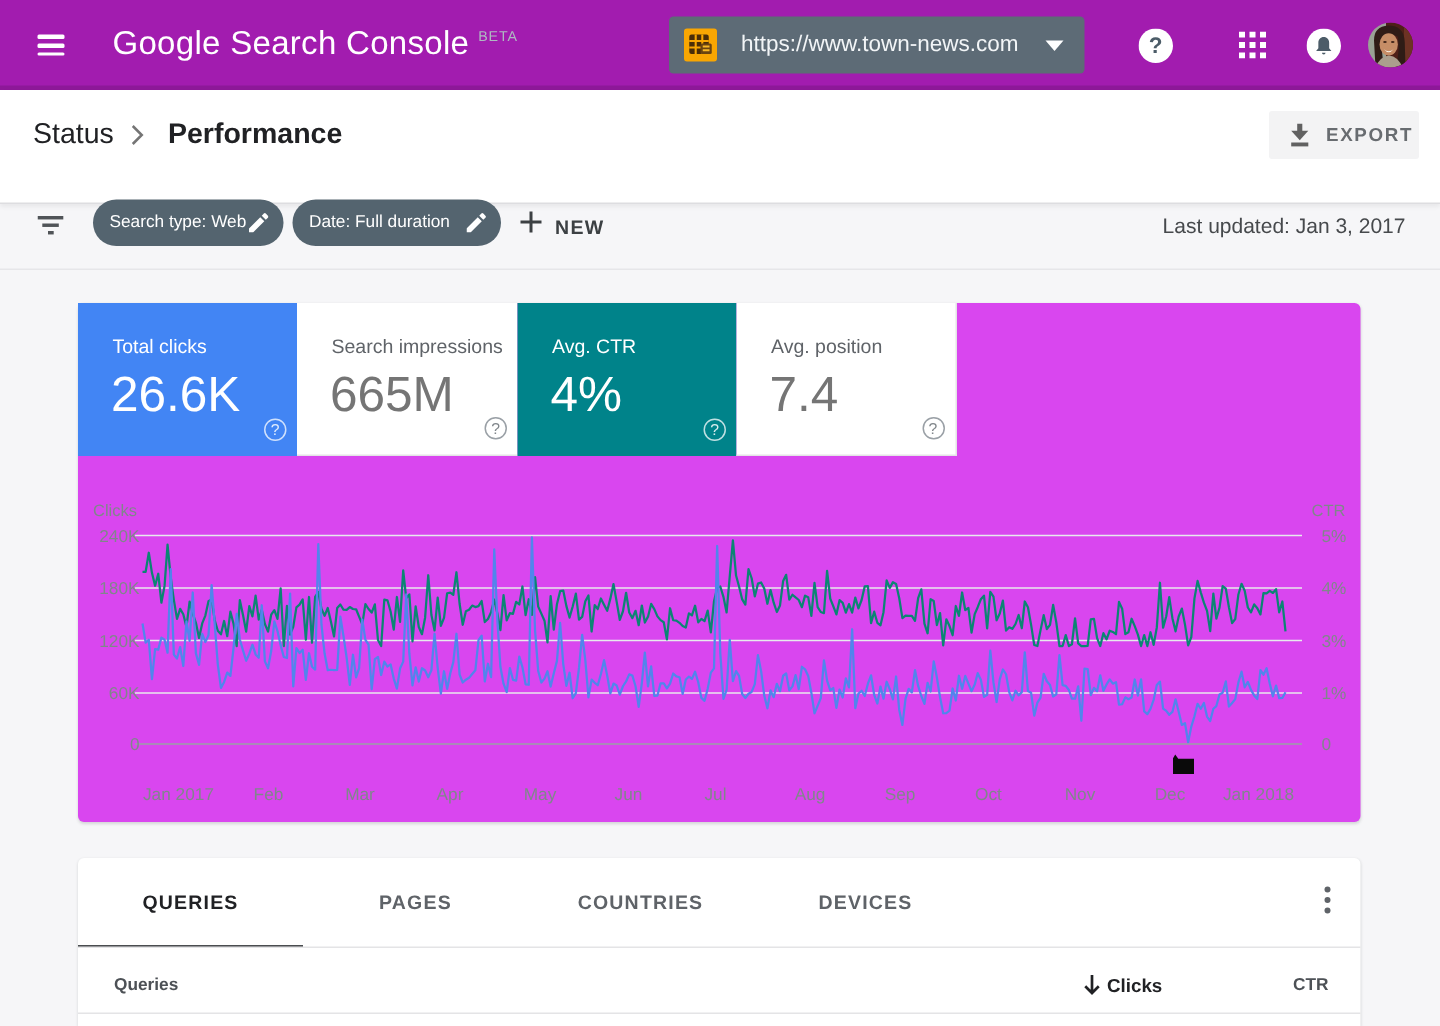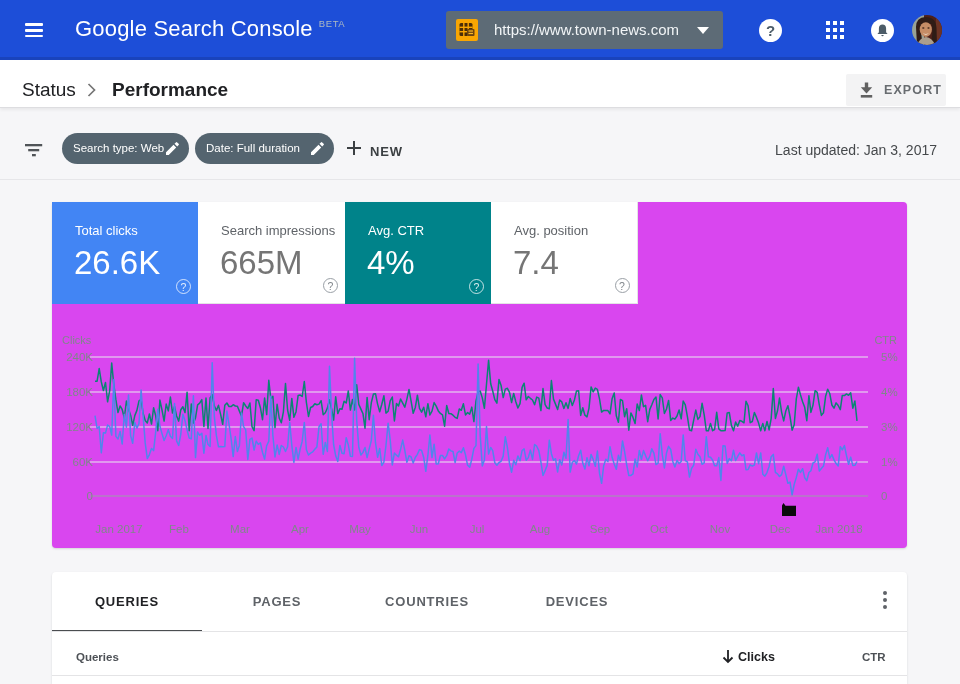--- a/index.html
+++ b/index.html
@@ -1,34 +1,34 @@
 <!DOCTYPE html>
 <html><head>
 <meta charset="utf-8">
 <style>
   * { margin:0; padding:0; box-sizing:border-box; }
   html,body { width:960px; height:684px; overflow:hidden; background:#f6f6f8;
     font-family:"Liberation Sans", sans-serif; }
   
-  .nav { position:absolute; left:0; top:0; width:960px; height:60px; background:#1d4ed8;
+  .nav { position:absolute; left:0; top:0; width:960px; height:60px; background:#a21caf;
     box-shadow:inset 0 -3px 0 rgba(0,0,0,.13); }
   .burger { position:absolute; left:25px; top:23px; width:18px; height:14px; }
   .burger div { height:2.8px; background:#fff; border-radius:1px; margin-bottom:3px; }
   .logo { position:absolute; left:75px; top:16px; color:#fff; font-size:22px; letter-spacing:.2px; }
   .logo .beta { font-size:9.5px; color:#aeb9c1; vertical-align:9px; letter-spacing:0.6px; margin-left:6px; }
   .propsel { position:absolute; left:446px; top:11px; width:277px; height:38px;
     background:#5d6b76; border-radius:3px; }
   .propsel .picon { position:absolute; left:10px; top:8px; width:22px; height:22px;
     background:#f9a602; border-radius:2px; }
   .propsel .ptext { position:absolute; left:48px; top:10px; color:#f2f5f7; font-size:15px; }
   .propsel .caret { position:absolute; right:14px; top:16px; width:0; height:0;
     border-left:6px solid transparent; border-right:6px solid transparent; border-top:7px solid #fff; }
   .navicon { position:absolute; top:0; }
   
-  .crumbbar { position:absolute; left:0; top:60px; width:960px; height:48px; background:#fff;
+  .crumbbar { position:absolute; left:0; top:60px; width:960px; height:76px; background:#fff;
     border-bottom:1px solid #dddde0; box-shadow:0 2px 3px rgba(0,0,0,.06); }
   .crumbbar .status { position:absolute; left:22px; top:19px; font-size:19px; color:#202124; }
   .crumbbar .perf { position:absolute; left:112px; top:19px; font-size:19px; font-weight:600; color:#202124; }
   .exportbtn { position:absolute; left:846px; top:74px; width:100px; height:32px; background:#f3f3f4;
     border-radius:2px; }
   .exportbtn span { position:absolute; left:38px; top:9px; font-size:12.5px; font-weight:bold;
     letter-spacing:1.1px; color:#686c70; }
   
   .chip { position:absolute; top:133px; height:31px; border-radius:16px; background:#54646f;
     color:#fff; font-size:11.5px; line-height:31px; padding-left:11px; white-space:nowrap; }

